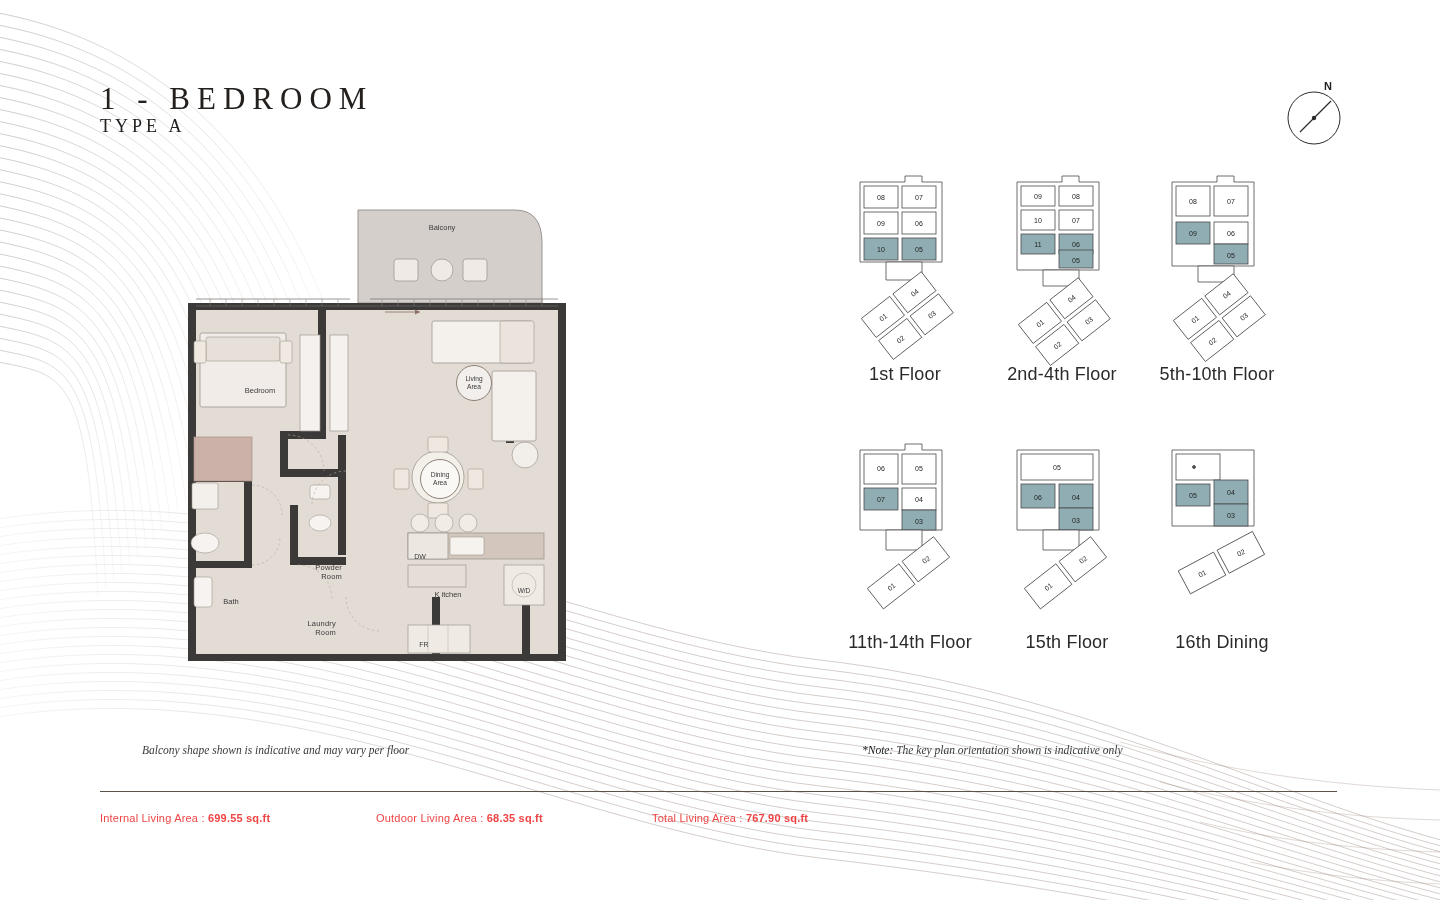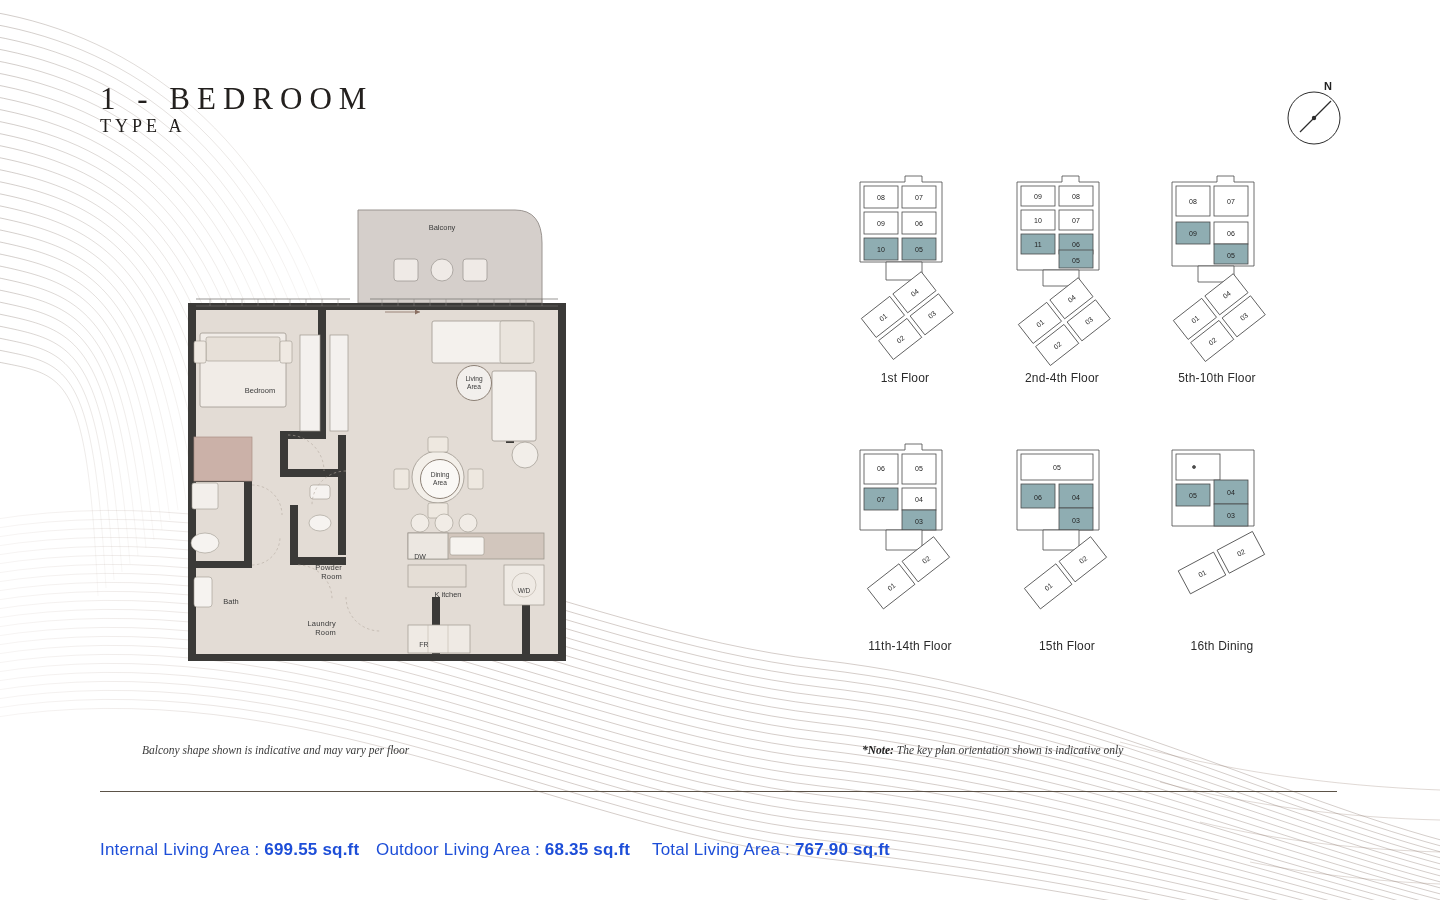--- a/index.html
+++ b/index.html
@@ -108,57 +108,56 @@
     position: absolute;
     width: 150px;
     height: 215px;
   }
   .keyplan .kp-caption {
     position: absolute;
     bottom: 0;
     left: 0;
     width: 100%;
     text-align: center;
-    font-size: 12px;
+    font-size: 18px;
     color: #2a2a2a;
     letter-spacing: .2px;
   }
   .kp-svg { position: absolute; left: 0; top: 0; }
 
   
   .note {
     position: absolute;
     font-family: "Liberation Serif", serif;
     font-style: italic;
     font-size: 11.5px;
     color: #3a3a3a;
     z-index: 6;
   }
   #balcony-note { left: 102px; top: 744px; margin-left: 40px; }
   #keyplan-note { left: 862px; top: 744px; }
-  #keyplan-note b { font-weight: bold; font-style: italic; color: #1d1d1d; text-align: center; }
+  #keyplan-note b { font-weight: normal; font-style: italic; color: #1d1d1d; text-align: center; }
 
   #divider {
     position: absolute;
     left: 100px;
     top: 791px;
     width: 1237px;
     height: 1px;
     background: #5b5247;
     z-index: 6;
   }
 
   .area-item {
     position: absolute;
     top: 812px;
-    font-size: 17px;
-    color: #1d4ed8;
+    font-size: 11px;
+    color: #ef4444;
     letter-spacing: .2px;
     z-index: 6;
-    margin-top: 28px;
   }
   .area-item b { font-weight: bold; }
   #area-internal { left: 100px; }
   #area-outdoor  { left: 376px; }
   #area-total    { left: 652px; }
 </style>
 </head>
 <body>
 
 <svg class="bg-lines" width="1440" height="900" viewBox="0 0 1440 900">

